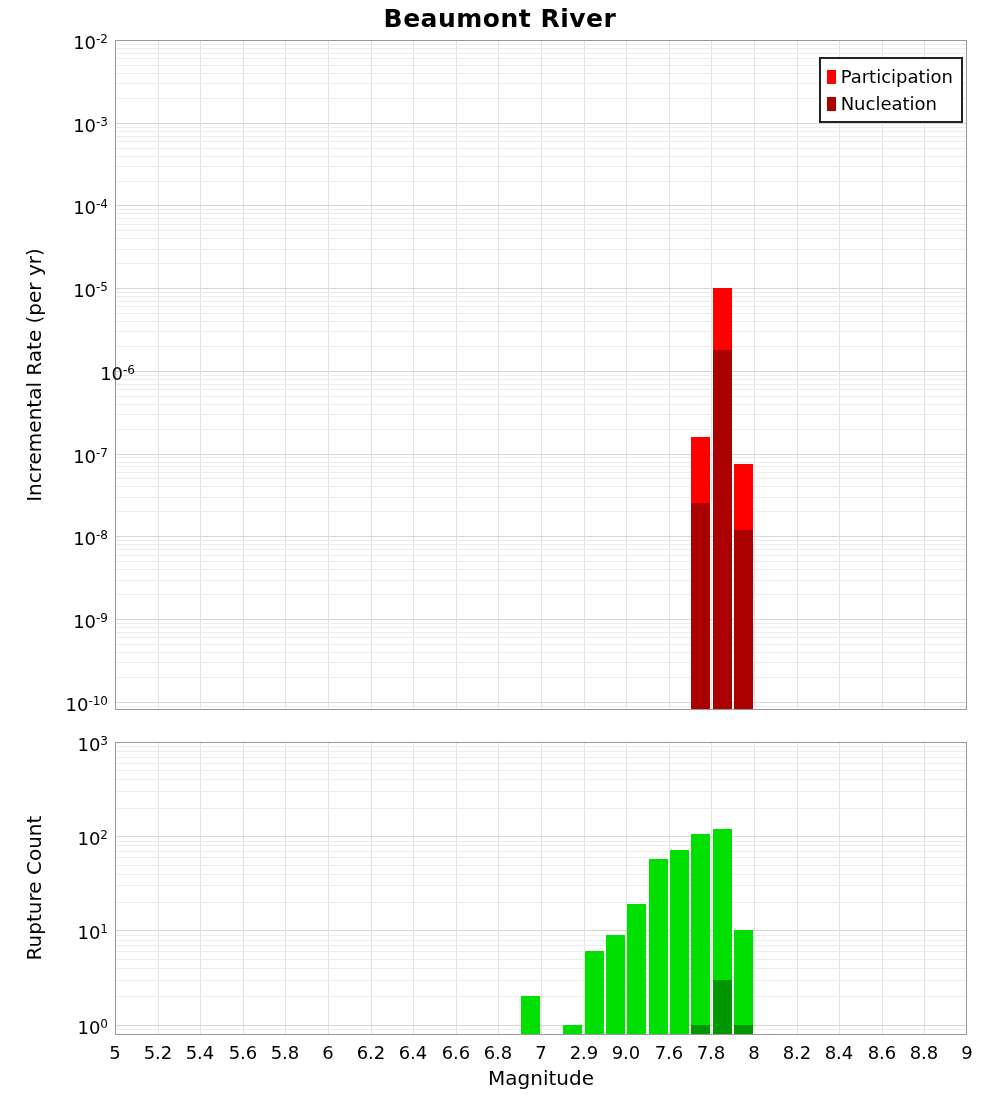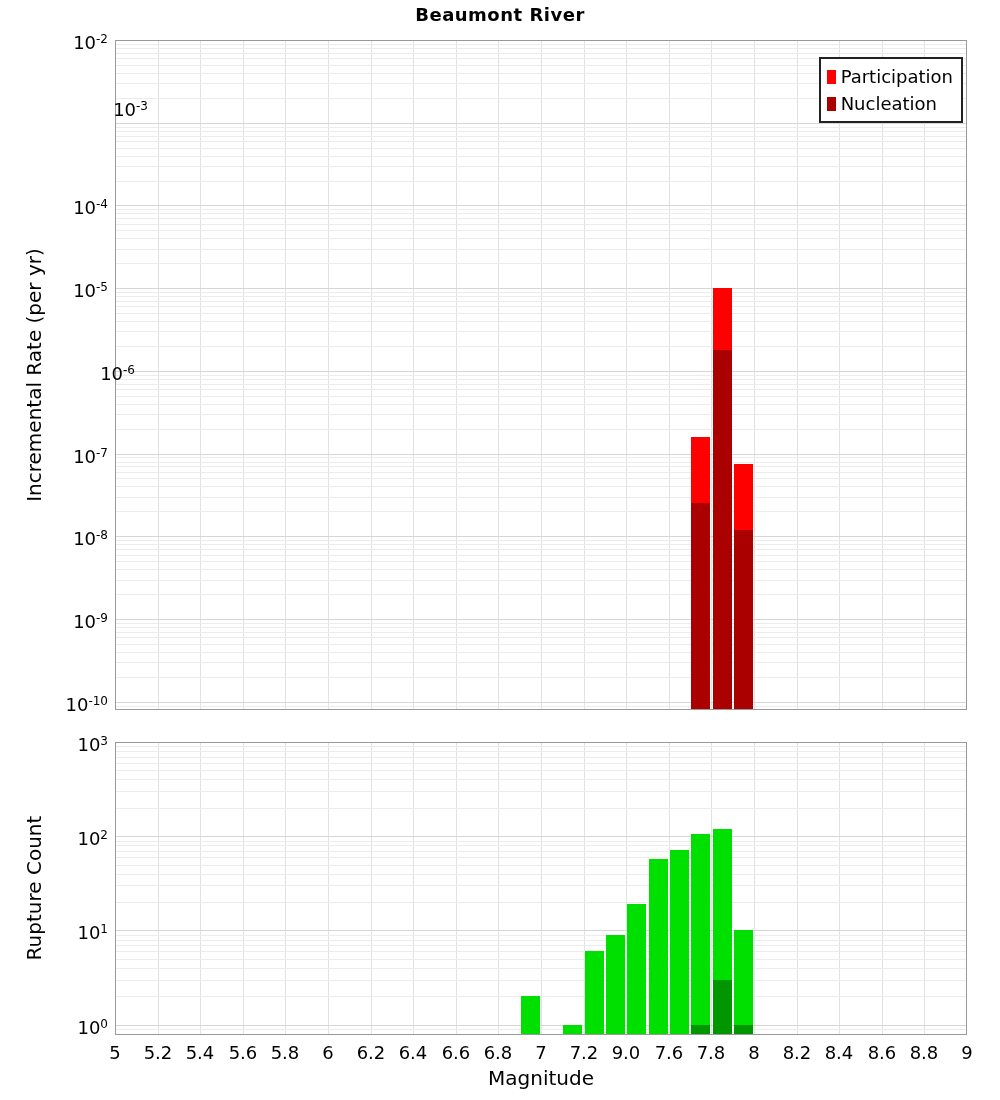--- a/index.html
+++ b/index.html
@@ -2,21 +2,21 @@
 <html><head>
 <meta charset="utf-8">
 <style>
   html,body{margin:0;padding:0;background:#fff;}
   .figure{
     position:relative;width:1000px;height:1100px;background:#ffffff;
     font-family:"DejaVu Sans","Liberation Sans",sans-serif;color:#000;overflow:hidden;
   }
   .chart-title{
     position:absolute;top:4px;left:0;width:1000px;text-align:center;
-    font-size:18px;font-weight:bold;letter-spacing:0.5px;
+    font-size:25px;font-weight:bold;letter-spacing:0.5px;
   }
   .plot-area{position:absolute;left:115px;width:852px;}
   .plot-area svg{position:absolute;left:0;top:0;}
   .bar{position:absolute;}
   .ylabel{
     position:absolute;text-align:center;font-size:20px;height:26px;line-height:26px;
     transform:rotate(-90deg);
   }
   .xlabel{
     position:absolute;top:1066px;left:115px;width:852px;text-align:center;font-size:20px;
@@ -226,21 +226,21 @@
       <div class="bar" style="left: 576px; top: 92px; width: 19px; height: 200px; background: rgb(0, 224, 0);"></div>
       <div class="bar" style="left: 598px; top: 87px; width: 19px; height: 205px; background: rgb(0, 224, 0);"></div>
       <div class="bar" style="left: 619px; top: 188px; width: 19px; height: 104px; background: rgb(0, 224, 0);"></div>
       <div class="bar" style="left: 576px; top: 283px; width: 19px; height: 9px; background: rgb(0, 150, 0);"></div>
       <div class="bar" style="left: 598px; top: 238px; width: 19px; height: 54px; background: rgb(0, 150, 0);"></div>
       <div class="bar" style="left: 619px; top: 283px; width: 19px; height: 9px; background: rgb(0, 150, 0);"></div>
     </div>
 
   <div id="ticks">
       <div class="ytick" style="top: 28px;">10<sup>-2</sup></div>
-      <div class="ytick" style="top: 95px; padding-left: 40px;">10<sup>-3</sup></div>
+      <div class="ytick" style="top: 111px;">10<sup>-3</sup></div>
       <div class="ytick" style="top: 193px;">10<sup>-4</sup></div>
       <div class="ytick" style="top: 276px;">10<sup>-5</sup></div>
       <div class="ytick" style="top: 359px; padding-left: 27px;">10<sup>-6</sup></div>
       <div class="ytick" style="top: 442px;">10<sup>-7</sup></div>
       <div class="ytick" style="top: 524px;">10<sup>-8</sup></div>
       <div class="ytick" style="top: 607px;">10<sup>-9</sup></div>
       <div class="ytick" style="top: 690px;">10<sup>-10</sup></div>
       <div class="ytick" style="top: 730px;">10<sup>3</sup></div>
       <div class="ytick" style="top: 824px;">10<sup>2</sup></div>
       <div class="ytick" style="top: 918px;">10<sup>1</sup></div>
@@ -249,21 +249,21 @@
       <div class="xtick" style="left: 126px;">5.2</div>
       <div class="xtick" style="left: 168px;">5.4</div>
       <div class="xtick" style="left: 211px;">5.6</div>
       <div class="xtick" style="left: 253px;">5.8</div>
       <div class="xtick" style="left: 296px;">6</div>
       <div class="xtick" style="left: 339px;">6.2</div>
       <div class="xtick" style="left: 381px;">6.4</div>
       <div class="xtick" style="left: 424px;">6.6</div>
       <div class="xtick" style="left: 466px;">6.8</div>
       <div class="xtick" style="left: 509px;">7</div>
-      <div class="xtick" style="left: 552px;">7.2</div>
+      <div class="xtick" style="left: 552px;">2.9</div>
       <div class="xtick" style="left: 594px;">9.0</div>
       <div class="xtick" style="left: 637px;">7.6</div>
       <div class="xtick" style="left: 679px;">7.8</div>
       <div class="xtick" style="left: 722px;">8</div>
       <div class="xtick" style="left: 765px;">8.2</div>
       <div class="xtick" style="left: 807px;">8.4</div>
       <div class="xtick" style="left: 850px;">8.6</div>
       <div class="xtick" style="left: 892px;">8.8</div>
       <div class="xtick" style="left: 935px;">9</div>
     </div>

